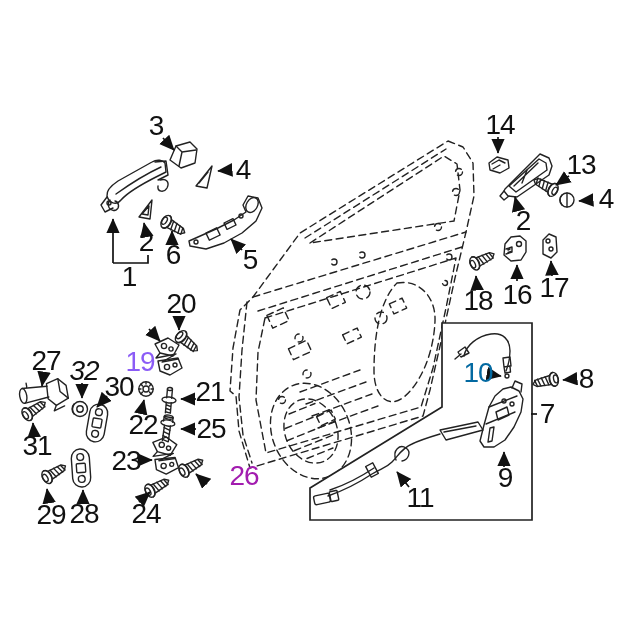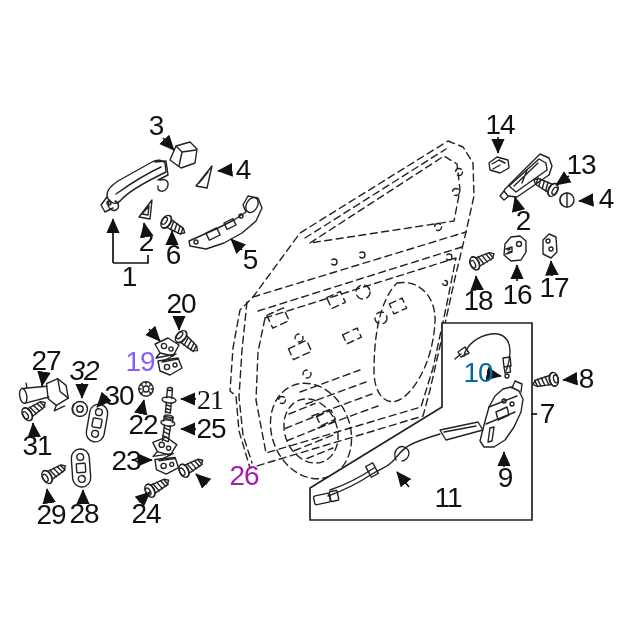--- a/index.html
+++ b/index.html
@@ -261,36 +261,36 @@
       <span class="callout" style="left: 129px; top: 277px; color: rgb(17, 17, 17);">1</span>
       <span class="callout" style="left: 146px; top: 242px; color: rgb(17, 17, 17);">2</span>
       <span class="callout" style="left: 156px; top: 126px; color: rgb(17, 17, 17);">3</span>
       <span class="callout" style="left: 243px; top: 170px; color: rgb(17, 17, 17);">4</span>
       <span class="callout" style="left: 250px; top: 260px; color: rgb(17, 17, 17);">5</span>
       <span class="callout" style="left: 173px; top: 255px; color: rgb(17, 17, 17);">6</span>
       <span class="callout" style="left: 547px; top: 414px; color: rgb(17, 17, 17);">7</span>
       <span class="callout" style="left: 586px; top: 379px; color: rgb(17, 17, 17);">8</span>
       <span class="callout" style="left: 505px; top: 478px; color: rgb(17, 17, 17);">9</span>
       <span class="callout" style="left: 478px; top: 373px; color: #0369a1;">10</span>
-      <span class="callout" style="left: 420px; top: 498px; color: rgb(17, 17, 17); margin-left: 28px;">11</span>
+      <span class="callout" style="left: 420px; top: 498px; color: rgb(17, 17, 17);">11</span>
       <span class="callout" style="left: 523px; top: 221px; color: rgb(17, 17, 17);">2</span>
       <span class="callout" style="left: 581px; top: 165px; color: rgb(17, 17, 17);">13</span>
       <span class="callout" style="left: 500px; top: 125px; color: rgb(17, 17, 17);">14</span>
       <span class="callout" style="left: 606px; top: 199px; color: rgb(17, 17, 17);">4</span>
       <span class="callout" style="left: 517px; top: 295px; color: rgb(17, 17, 17);">16</span>
       <span class="callout" style="left: 554px; top: 288px; color: rgb(17, 17, 17);">17</span>
       <span class="callout" style="left: 478px; top: 301px; color: rgb(17, 17, 17);">18</span>
       <span class="callout" style="left: 140px; top: 318px; color: #8b5cf6; margin-top: 44px;">19</span>
       <span class="callout" style="left: 181px; top: 304px; color: rgb(17, 17, 17);">20</span>
-      <span class="callout" style="left: 210px; top: 400px; color: rgb(17, 17, 17); font-family: Liberation Serif, serif;">21</span>
+      <span class="callout" style="left: 210px; top: 392px; color: rgb(17, 17, 17);">21</span>
       <span class="callout" style="left: 143px; top: 425px; color: rgb(17, 17, 17);">22</span>
       <span class="callout" style="left: 126px; top: 461px; color: rgb(17, 17, 17);">23</span>
       <span class="callout" style="left: 130px; top: 514px; color: rgb(17, 17, 17); margin-left: 16px;">24</span>
       <span class="callout" style="left: 211px; top: 429px; color: rgb(17, 17, 17);">25</span>
       <span class="callout" style="left: 216px; top: 476px; color: #a21caf; margin-left: 28px;">26</span>
       <span class="callout" style="left: 46px; top: 361px; color: rgb(17, 17, 17);">27</span>
       <span class="callout" style="left: 84px; top: 514px; color: rgb(17, 17, 17);">28</span>
       <span class="callout" style="left: 51px; top: 515px; color: rgb(17, 17, 17);">29</span>
-      <span class="callout" style="left: 119px; top: 387px; color: rgb(17, 17, 17); margin-top: 9px;">30</span>
+      <span class="callout" style="left: 119px; top: 387px; color: rgb(17, 17, 17);">30</span>
       <span class="callout" style="left: 37px; top: 446px; color: rgb(17, 17, 17);">31</span>
       <span class="callout" style="left: 84px; top: 371px; color: rgb(17, 17, 17); font-style: italic;">32</span>
     </div>
 </div>
 
 </body></html>

